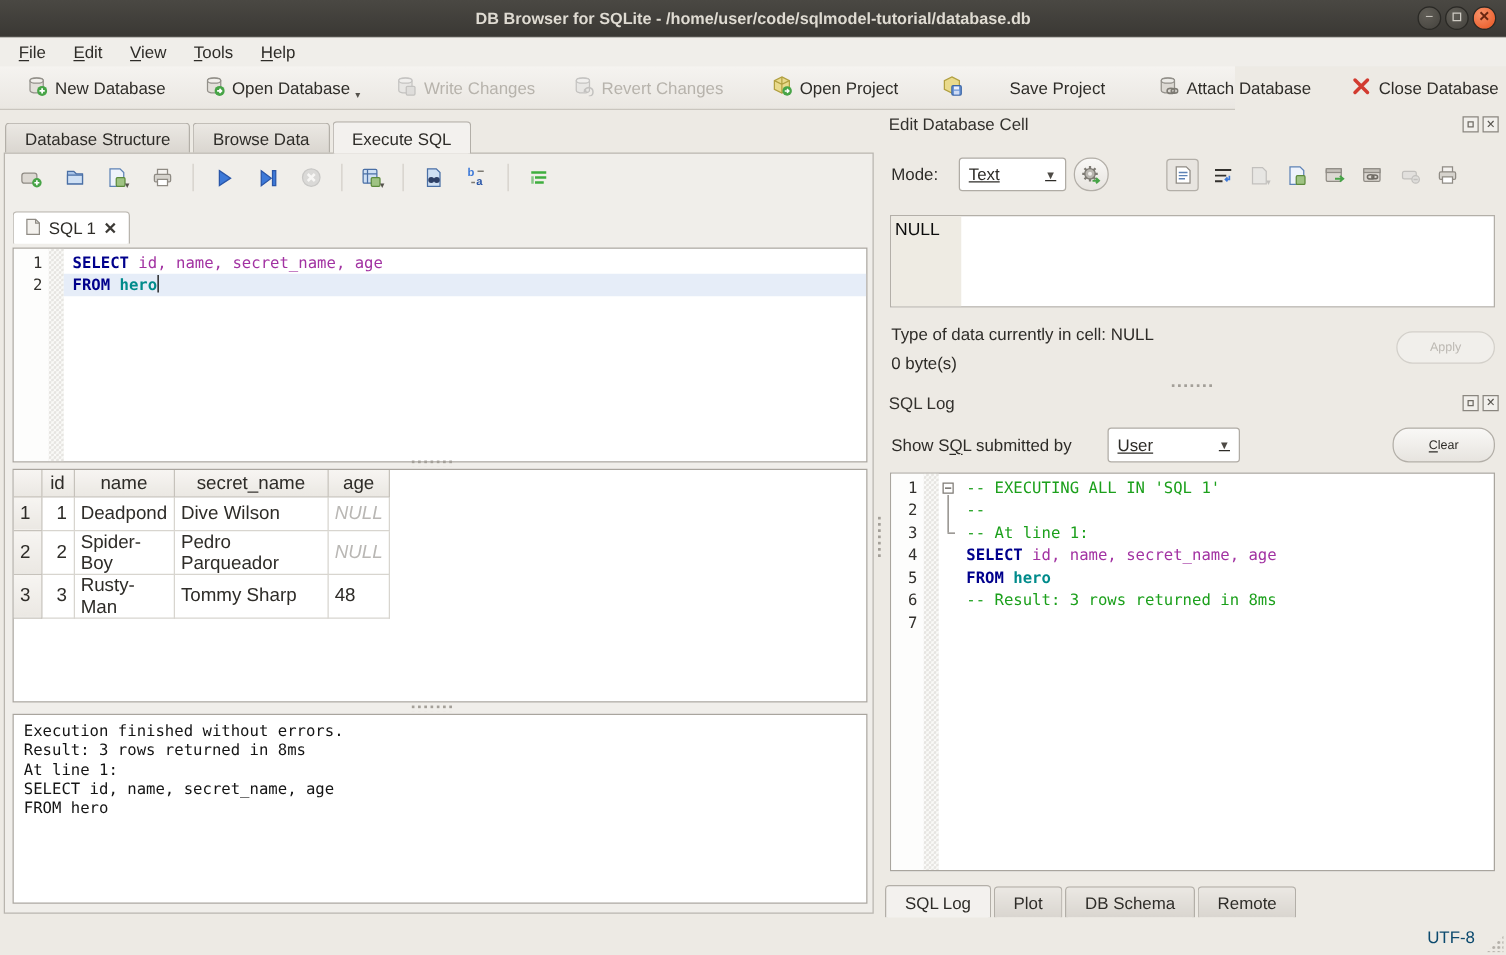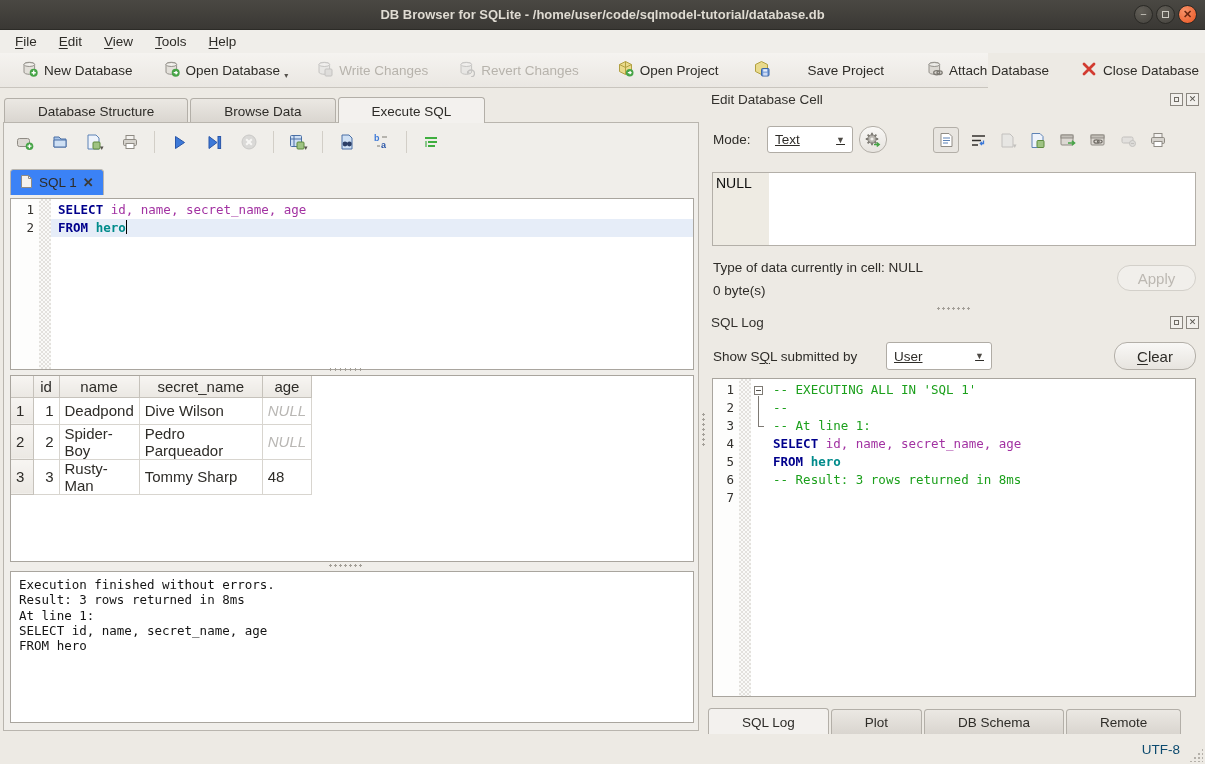--- a/index.html
+++ b/index.html
@@ -34,34 +34,34 @@
   .tb-grip { width:6px; height:22px; margin:0 6px;
     background-image:radial-gradient(circle,#b4b0a9 1px,transparent 1.3px);
     background-size:3px 4px; }
   .tb-btn { display:flex; align-items:center; gap:6px; padding:4px 9px; white-space:nowrap; }
   .tb-btn.disabled { color:#b7b3ac; }
   .tb-btn.disabled svg { opacity:.45; filter:grayscale(1); }
   .tb-sep { width:1px; height:24px; background:#d2cec7; margin:0 5px; }
   .mini-arrow { font-size:8px; color:#55524c; align-self:flex-end; margin-left:-2px; }
 
   
-  .main-tab { padding:5px 33px 4px; font-size:13.5px; margin-right:2px;
+  .main-tab { padding:5px 15px 4px; font-size:13.5px; margin-right:2px;
     background:linear-gradient(#ebe8e3,#d9d5cf); border:1px solid #b3afa8;
     border-bottom:none; border-radius:3.5px 3.5px 0 0; }
   .main-tab.active { background:#f3f1ee; position:relative; z-index:3;
     padding-top:6px; margin-top:-3px; }
   #left-tabbar { left:4px; top:97px; display:flex; align-items:flex-end; height:26px; }
   #left-frame { left:3px; top:122px; width:696px; height:609px;
     background:#f0eeea; border:1px solid #b9b5ae; }
 
   .sql-toolbar { position:absolute; left:10px; top:8px; display:flex; align-items:center; gap:13px; }
   .icon-btn { width:22px; height:22px; display:flex; align-items:center; justify-content:center; }
   .icon-btn.disabled svg { opacity:.5; filter:grayscale(1); }
   .sqltab { position:absolute; left:6px; top:46px; height:26px; padding:0 9px;
-    display:flex; align-items:center; gap:6px; background:#3b82f6;
+    display:flex; align-items:center; gap:6px; background:#ffffff;
     border:1px solid #b9b5ae; border-bottom:none; border-radius:3.5px 3.5px 0 0; font-size:13.5px; }
   .sqltab .close-x { color:#3c3a36; font-weight:bold; font-size:13px; }
 
   .code-font { font-family:"DejaVu Sans Mono",monospace; font-size:12.5px; }
   .editor { background:#fff; border:1px solid #a9a59e; overflow:hidden; }
   #editor1 { position:absolute; left:6px; top:75px; width:684px; height:172px; }
   .gutter { position:absolute; top:0; bottom:0; left:0; background:#fdfdfc; }
   .gutter .ln { height:18px; line-height:18px; text-align:right; color:#33312d; padding-right:5px; }
   .hatch { position:absolute; top:0; bottom:0; width:12px; background-color:#fafaf8;
     background-image:
@@ -106,21 +106,21 @@
   .dock-title { font-size:13.5px; color:#33312d; }
   .dock-icons { display:flex; gap:3px; }
   .dock-mini { width:13px; height:13px; border:1px solid #8a867f; background:#f2f0ec;
     display:flex; align-items:center; justify-content:center; font-size:9px; color:#55524c; line-height:1; }
   .dock-mini .inner-sq { width:5px; height:5px; border:1px solid #6f6b64; }
 
   .combo { background:#fff; border:1px solid #b0aca5; border-radius:3px;
     display:flex; align-items:center; justify-content:space-between;
     padding:0 7px; font-size:13.5px;text-decoration:underline; }
   .combo .arr { font-size:9px; color:#4d4a45; }
-  .btn { border:1px solid #b3afa8; border-radius:13px; font-size:15px;
+  .btn { border:1px solid #b3afa8; border-radius:13px; font-size:10px;
     background:linear-gradient(#f9f8f6,#e7e4df); display:flex; align-items:center; justify-content:center; }
   .btn.disabled { background:#f1efeb; border-color:#d3d0ca; color:#bcb8b2; }
   .tool-framed { border:1px solid #b3afa8; border-radius:3px; background:#e8e5e0; }
 
   #cell-editor { position:absolute; left:712px; top:172px; width:484px; height:74px;
     background:#fff; border:1px solid #b3afa8; }
   #cell-editor .cell-gutter { position:absolute; left:0; top:0; bottom:0; width:56px; background:#eeebe3; }
   #cell-editor .cell-null { position:absolute; left:3px; top:2px; font-size:14px; color:#0c0c0c; }
 
   #log-editor { position:absolute; left:712px; top:378px; width:484px; height:319px;

